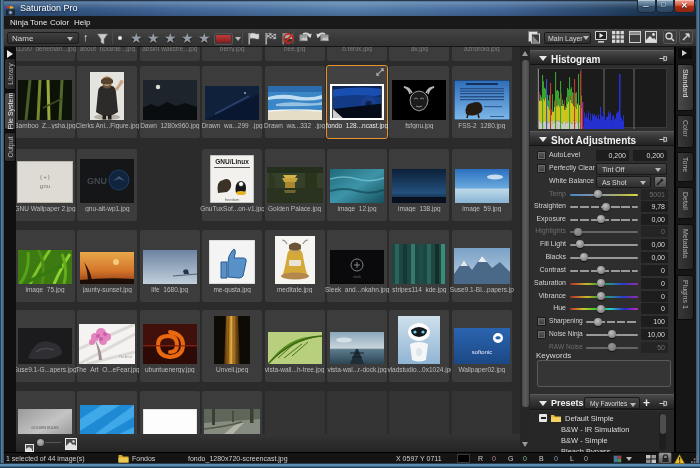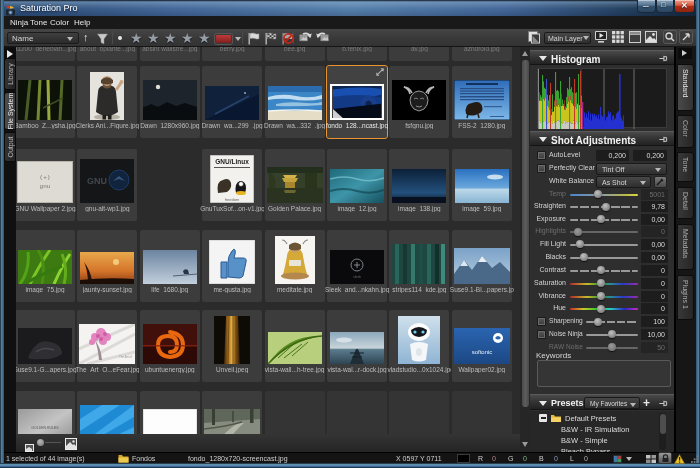--- a/index.html
+++ b/index.html
@@ -1112,21 +1112,21 @@
         </svg>
       </div>
       <div class="abs" style="left:0;top:364px;width:144px;height:41px;background:#272727;overflow:hidden;">
 <div style="position:absolute;left:9px;top:3px;width:8px;height:8px;background:#e8e8e8;border-radius:1px;">
           <div style="position:absolute;left:1.5px;top:3px;width:5px;height:1.5px;background:#222;"></div>
         </div>
 <svg style="position:absolute;left:20px;top:2px;" width="12" height="10" viewBox="0 0 12 10">
           <path d="M1 2 L4 2 L5 3.5 L11 3.5 L11 9 L1 9 Z" fill="#e8b93a"></path>
           <path d="M1 4.5 L11 4.5 L11 9 L1 9 Z" fill="#f4d264"></path>
         </svg>
-<div style="position:absolute;left:35px;top:3px;font-size:7.5px;color:#dcdcdc;">Default Presets</div>
+<div style="position:absolute;left:35px;top:3px;font-size:7.5px;color:#dcdcdc;">Default Simple</div>
 <div style="position:absolute;left:31px;top:14px;font-size:7.5px;color:#dcdcdc;">B&amp;W - IR Simulation</div>
 <div style="position:absolute;left:31px;top:25px;font-size:7.5px;color:#dcdcdc;">B&amp;W - Simple</div>
 <div style="position:absolute;left:31px;top:36px;font-size:7.5px;color:#dcdcdc;">Bleach Bypass</div>
 <div style="position:absolute;left:129px;top:2px;width:7px;height:37px;background:#1e1e1e;border-radius:3px;"></div>
 <div style="position:absolute;left:129.5px;top:3px;width:6px;height:20px;background:#4e4e4e;border-radius:3px;"></div>
 </div>
     </div>
     <div class="abs" id="rstrip"></div>
 <div class="abs" style="left:678px;top:48px;width:14px;height:11px;background:#0c0c0c;">
       <div style="position:absolute;left:4px;top:2px;width:0;height:0;border-top:3.5px solid transparent;border-bottom:3.5px solid transparent;border-left:5px solid #cfcfcf;"></div>

